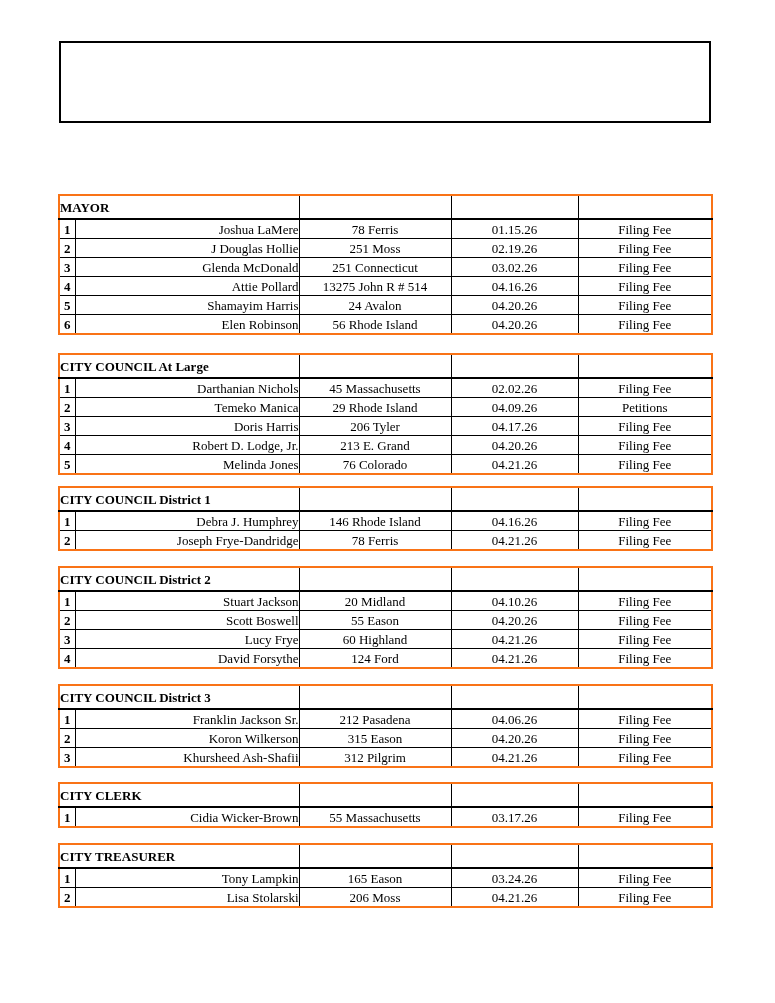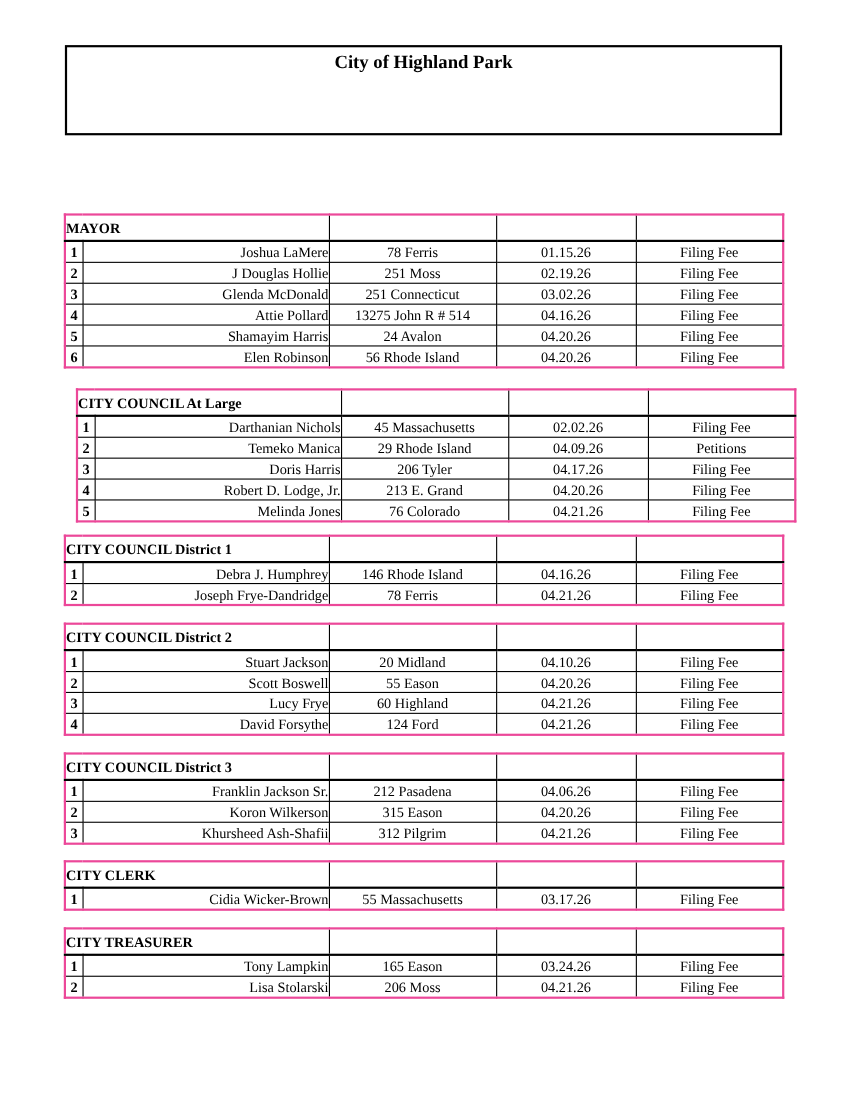--- a/index.html
+++ b/index.html
@@ -33,21 +33,21 @@
     line-height: 20px;
   }
 
   
   table.candidates {
     position: absolute;
     left: 58px;
     width: 653px;
     border-collapse: collapse;
     table-layout: fixed;
-    border: 2px solid #ec4899;
+    border: 2px solid #f97316;
     background: #fff;
   }
   table.candidates td {
     border: 1px solid #000;
     padding: 0;
     vertical-align: middle;
     font-size: 13px;
     line-height: 13px;
     overflow: hidden;
     white-space: nowrap;
@@ -70,21 +70,20 @@
   }
   td.c-name { text-align: right; padding-left: 4px; }
   td.c-addr, td.c-date, td.c-fee { text-align: center; }
 </style>
 </head>
 <body>
 
 <div class="page">
 
   <div class="header-box">
-    <div class="header-title">City of Highland Park</div>
   </div>
 
   <div id="tables-root">
       <table class="candidates" style="top: 194px;">
         <colgroup>
           <col style="width: 16px;">
           <col style="width: 224px;">
           <col style="width: 152px;">
           <col style="width: 127px;">
           <col style="width: 134px;">
@@ -133,21 +132,21 @@
           </tr>
           <tr class="candidate-row">
             <td class="c-num">6</td>
             <td class="c-name">Elen Robinson</td>
             <td class="c-addr">56 Rhode Island</td>
             <td class="c-date">04.20.26</td>
             <td class="c-fee">Filing Fee</td>
           </tr>
         </tbody>
       </table>
-      <table class="candidates" style="top: 353px; margin-left: 11px;">
+      <table class="candidates" style="top: 353px;">
         <colgroup>
           <col style="width: 16px;">
           <col style="width: 224px;">
           <col style="width: 152px;">
           <col style="width: 127px;">
           <col style="width: 134px;">
         </colgroup>
         <tbody>
           <tr class="section-header-row">
             <td colspan="2" class="section-title">CITY COUNCIL At Large</td>

